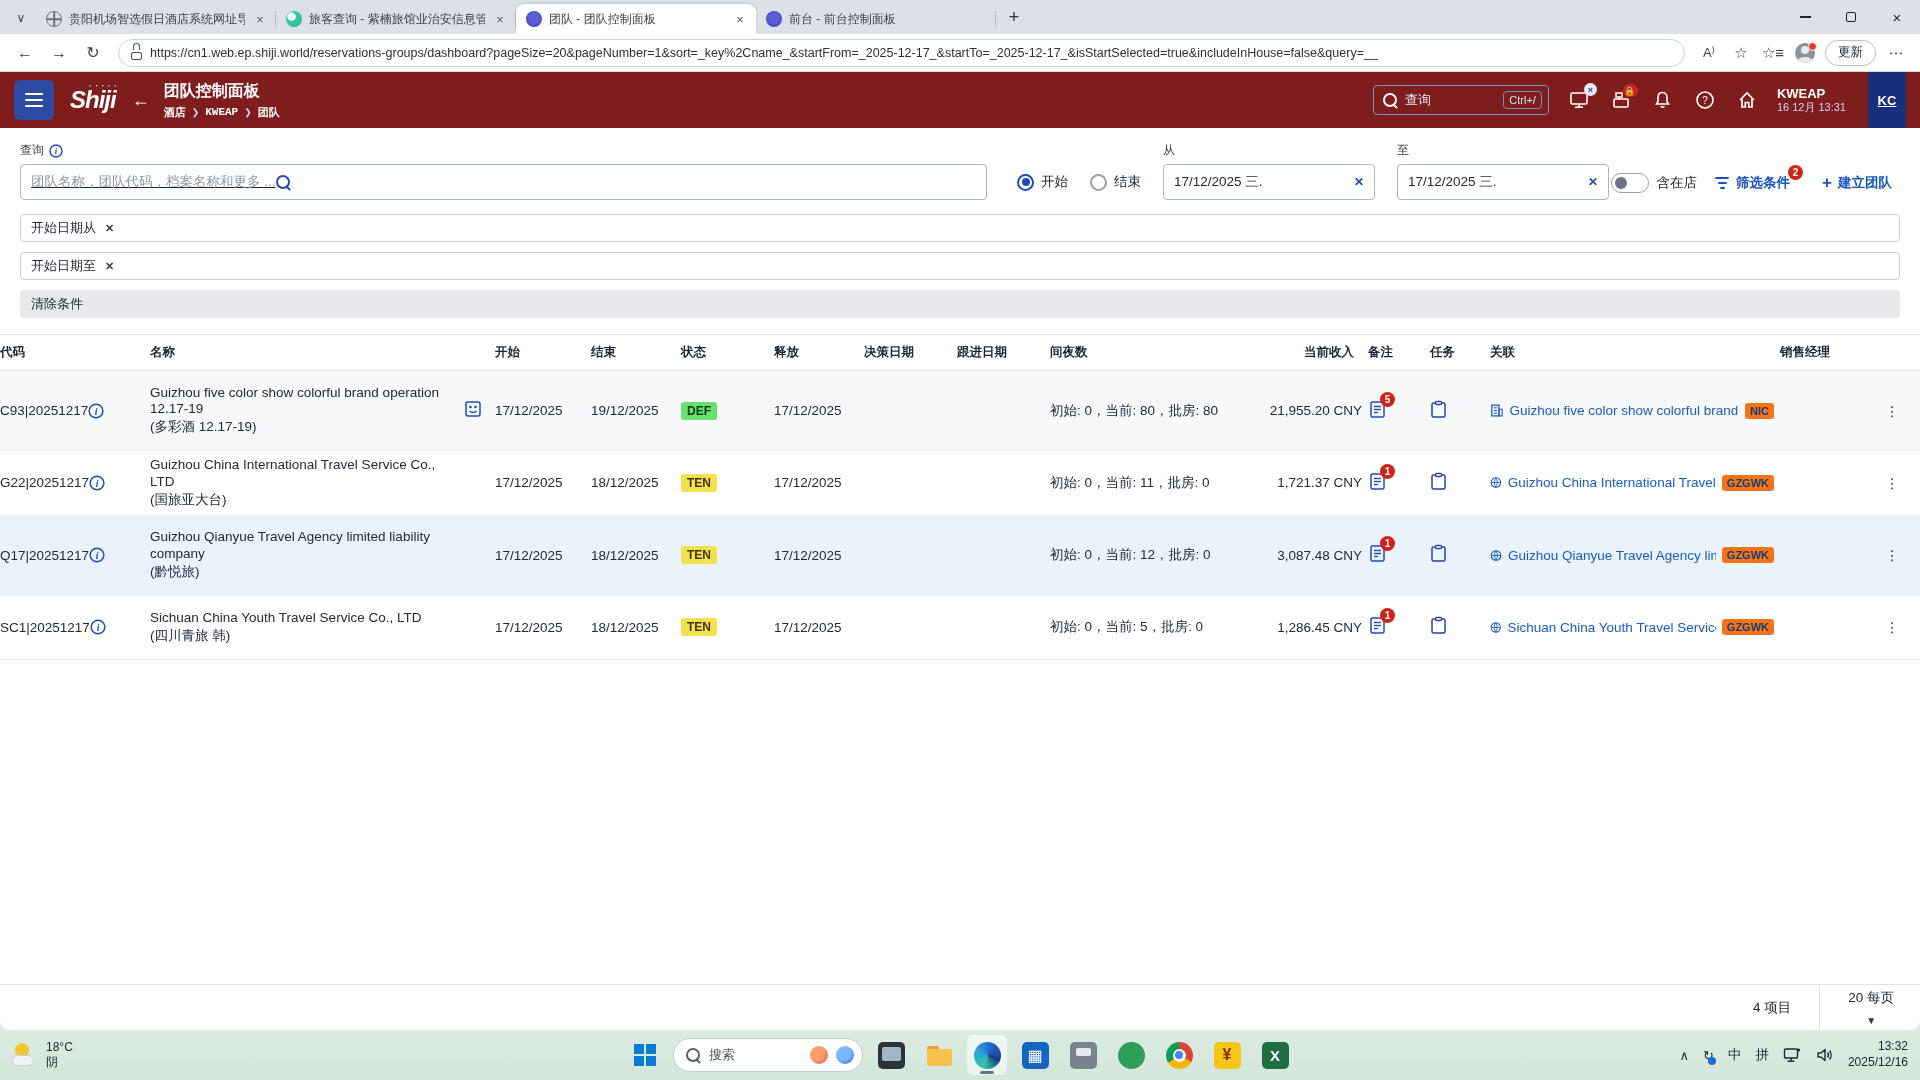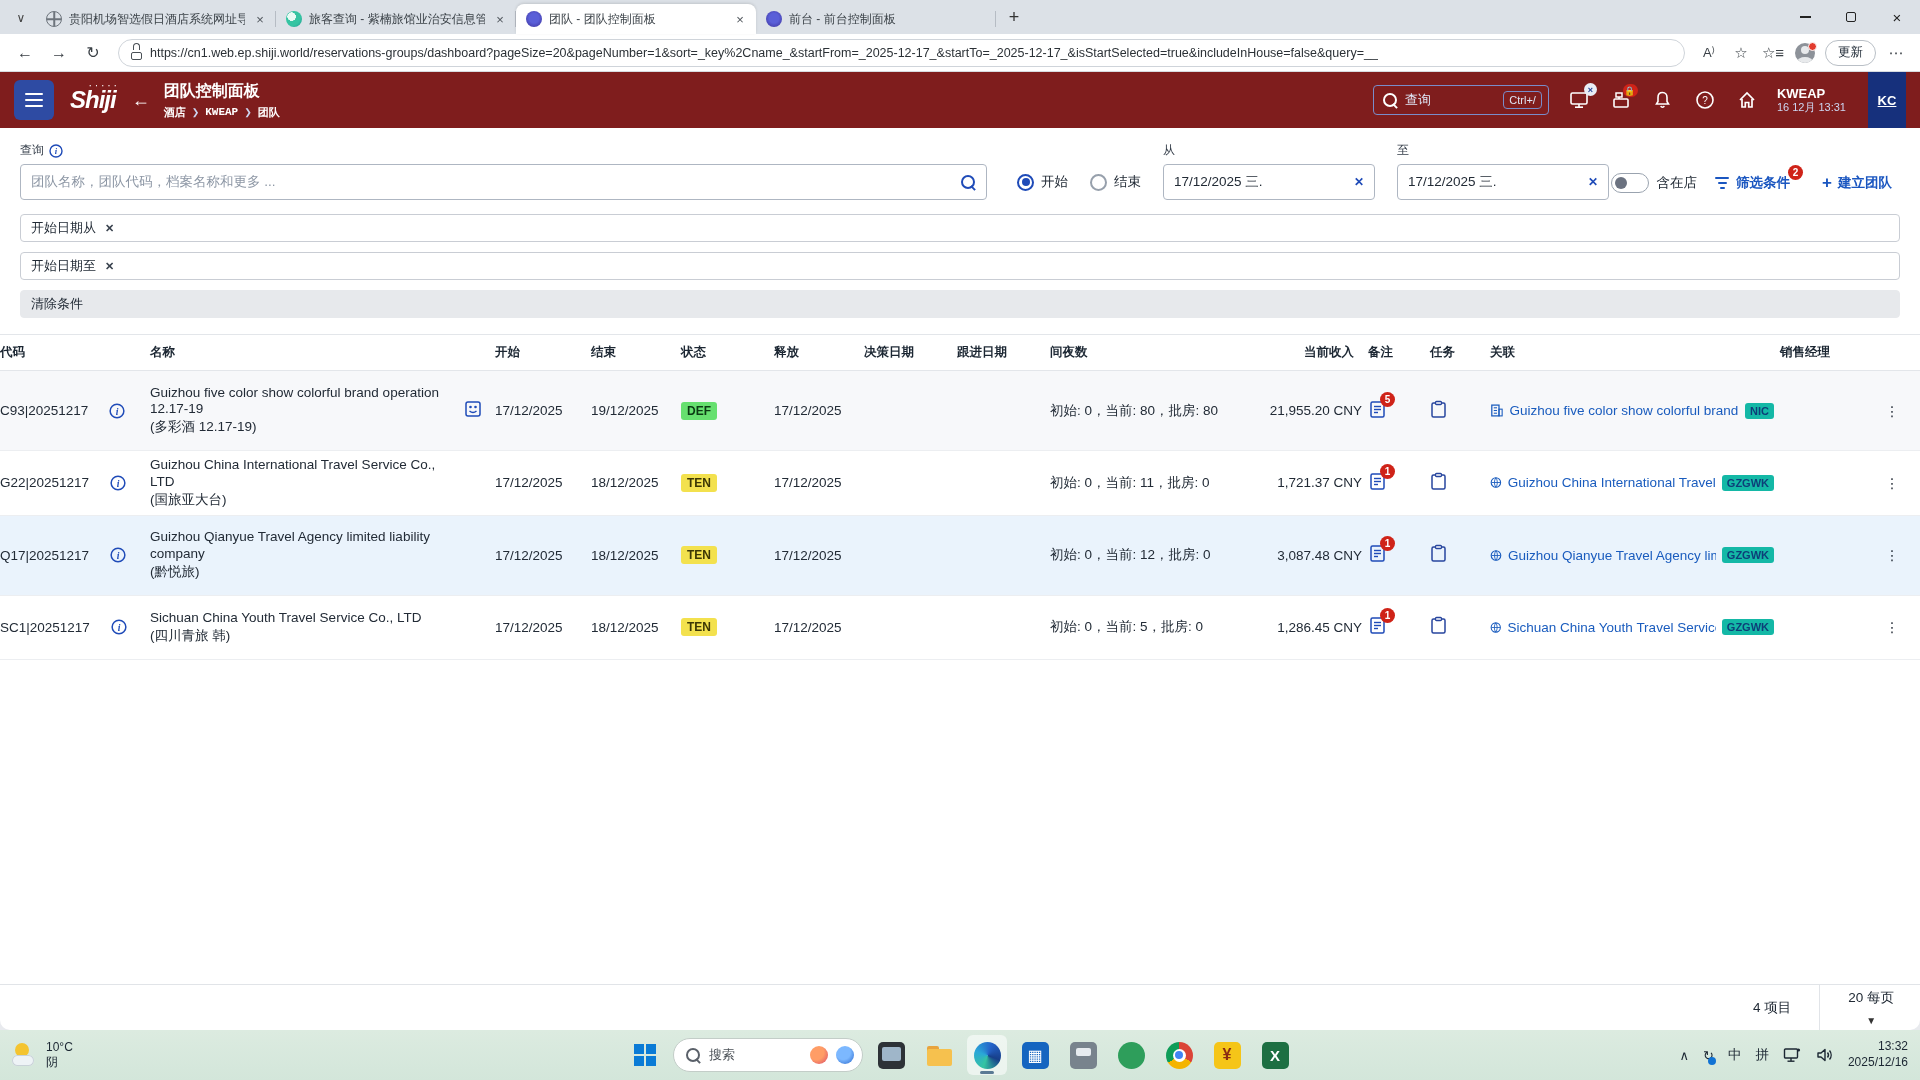--- a/index.html
+++ b/index.html
@@ -67,21 +67,21 @@
   .prop-block .dt { font-size:11px; color:#cdd6f1; }
   .user-box { width:38px; height:56px; background:#16307c; display:flex; align-items:center; justify-content:center; font-weight:bold; font-size:13px; cursor:pointer; margin-left:4px;text-decoration:underline; }
 
   
   .main { flex:1; background:#fff; display:flex; flex-direction:column; border-radius:0 0 10px 10px; overflow:hidden; }
   .filter-section { padding:14px 28px 0 20px; }
   .filter-row { display:flex; align-items:flex-end; }
   .fcol .flabel { font-size:12px; color:#333c48; margin-bottom:5px; display:flex; align-items:center; gap:5px; }
   .inputbox { height:36px; border:1px solid #aeb6c2; border-radius:4px; display:flex; align-items:center; padding:0 10px; background:#fff; cursor:text; }
   .search-col { width:967px; }
-  .search-col .inputbox { justify-content:space-between; }
+  .search-col .inputbox { justify-content:flex-start;text-decoration:underline; }
   .placeholder { color:#8d97a5; font-size:13.5px; }
   .mag { width:15px; height:15px; position:relative; flex:0 0 15px; }
   .mag:before { content:""; position:absolute; width:10px; height:10px; border:2px solid #1f4bb8; border-radius:50%; }
   .mag:after { content:""; position:absolute; width:6px; height:2px; background:#1f4bb8; transform:rotate(45deg); right:0; bottom:1px; }
   .mag.white:before { border-color:#fff; } .mag.white:after { background:#fff; }
   .mag.gray:before { border-color:#5a6069; } .mag.gray:after { background:#5a6069; }
   .radio-group { display:flex; align-items:center; gap:22px; margin:0 0 9px 30px; }
   .radio { display:flex; align-items:center; gap:7px; cursor:pointer; font-size:13.5px; color:#222b36; }
   .rdot { width:17px; height:17px; border-radius:50%; border:2px solid #97a0ac; position:relative; }
   .rdot.sel { border-color:#1f4bb8; }
@@ -106,32 +106,32 @@
   .chip.gray { background:#e7e9ec; border-color:#e7e9ec; cursor:pointer; }
 
   
   table.grid { border-collapse:collapse; table-layout:fixed; width:1920px; margin-top:16px; }
   table.grid th { font-size:12.5px; font-weight:bold; color:#1c2733; text-align:left; height:36px; border-top:1px solid #e3e6ea; border-bottom:1px solid #e3e6ea; padding:0 6px 0 0; }
   table.grid td { font-size:13.5px; color:#222b36; vertical-align:middle; padding:6px 6px 6px 0; border-bottom:1px solid #eceef1; }
   th.first, td.first { padding-left:20px; }
   tr.r-gray { background:#f7f8fa; }
   tr.r-blue { background:#eaf3fc; }
   tr.row-h80 td { height:80px; } tr.row-h64 td { height:64px; }
-  .codecell { display:flex; align-items:center; gap:21px; white-space:nowrap; }
+  .codecell { display:flex; align-items:center; gap:0; white-space:nowrap; }
   .name-en { line-height:1.25; }
   .name-cn { line-height:1.35; }
   .status-badge { display:inline-block; padding:2px 6px; border-radius:3px; font-size:12px; font-weight:bold; }
   .st-def { background:#66e06f; color:#0b3b13; }
   .st-ten { background:#f3e14e; color:#3d3805; }
   td.income { text-align:right; padding-right:14px; white-space:nowrap; }
   .iconwrap { position:relative; display:inline-flex; cursor:pointer; }
   .note-cnt { position:absolute; top:-8px; right:-8px; min-width:15px; height:15px; border-radius:8px; background:#cf2318; color:#fff; font-size:10px; font-weight:bold; display:flex; align-items:center; justify-content:center; padding:0 3px; }
   .linkcell { display:flex; align-items:center; gap:6px; overflow:hidden; white-space:nowrap; }
   .linktext { color:#1a5cbe; overflow:hidden; text-overflow:clip; cursor:pointer; }
-  .link-badge { flex:0 0 auto; background:#14b8a6; color:#0d3e78; font-size:11px; font-weight:bold; border-radius:3px; padding:2px 5px; }
+  .link-badge { flex:0 0 auto; background:#f97316; color:#0d3e78; font-size:11px; font-weight:bold; border-radius:3px; padding:2px 5px; }
   .kebab { color:#3f70b5; font-size:17px; text-align:center; cursor:pointer; letter-spacing:0; }
   .info-i { flex:0 0 16px; }
 
   
   .list-footer { margin-top:auto; height:46px; border-top:1px solid #e1e4e8; display:flex; align-items:center; justify-content:flex-end; padding-right:26px; gap:0; }
   .lf-count { font-size:13.5px; color:#222b36; padding-right:28px; }
   .lf-div { width:1px; height:46px; background:#e1e4e8; }
   .lf-pagesize { font-size:13.5px; color:#222b36; padding-left:28px; display:flex; align-items:center; gap:8px; cursor:pointer;flex-direction:column; }
   .lf-pagesize .chev { font-size:10px; color:#333; }
 
@@ -652,21 +652,21 @@
     </div>
   </div>
 
   <div class="taskbar">
     <div class="weather">
       <span class="wicon">
           <span class="sun"></span>
           <span class="cloud"></span>
         </span>
       <span class="wtxt">
-        <div>10°C</div>
+        <div>18°C</div>
         <div>阴</div>
       </span>
     </div>
     <div class="tb-center">
       <div class="start">
           <span class="winlogo">
             <span></span>
             <span></span>
             <span></span>
             <span></span>

